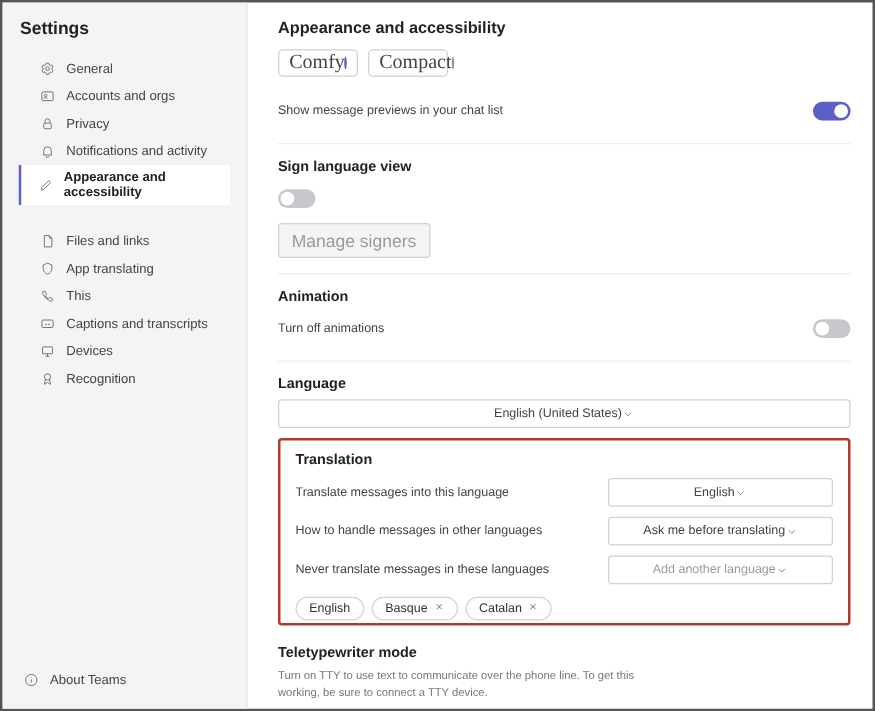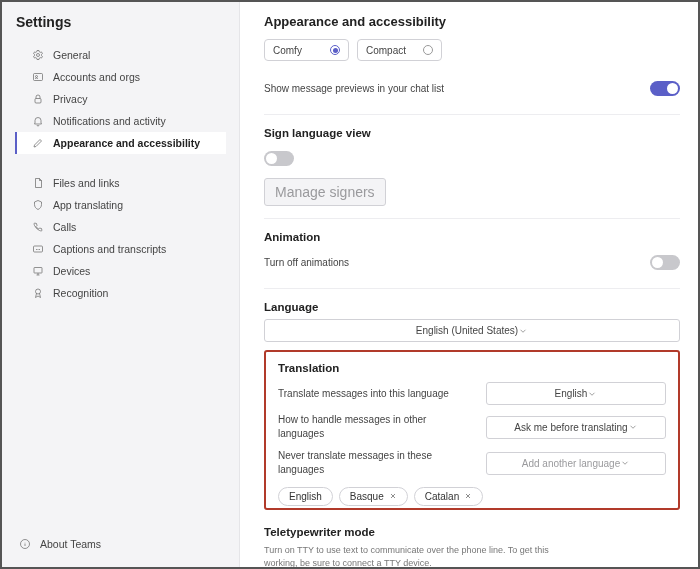--- a/index.html
+++ b/index.html
@@ -1,31 +1,31 @@
 <!DOCTYPE html>
 <html><head>
 <meta charset="utf-8">
 <style>
   * { box-sizing: border-box; margin: 0; padding: 0; }
   html, body { width: 700px; height: 569px; font-family: "Segoe UI", Arial, sans-serif; overflow: hidden; }
   body { border: 2px solid #555; background: #fff; }
   .app { display: flex; width: 100%; height: 100%; }
-  .sidebar { width: 238px; background: #f4f4f6; border-right: 1px solid #e5e5e8; padding: 12px 0; display: flex; flex-direction: column; }
+  .sidebar { width: 196px; background: #f4f4f6; border-right: 1px solid #e5e5e8; padding: 12px 0; display: flex; flex-direction: column; }
   .sidebar-title { font-size: 14px; font-weight: 700; color: #222; padding: 0 14px 10px; }
   .side-group { padding: 4px 13px; }
   .side-sep { height: 10px; }
   .side-item { display: flex; align-items: center; gap: 8px; padding: 4px 14px; font-size: 10.5px; color: #444; cursor: pointer; border-left: 2px solid transparent; }
   .side-item.selected { background: #fff; border-left: 2px solid #5b5fc7; font-weight: 600; color: #222; }
   .side-item .icon { width: 14px; height: 14px; display: flex; align-items: center; justify-content: center; color: #666; }
   .side-item .icon svg { width: 12px; height: 12px; stroke: #666; fill: none; stroke-width: 1.4; }
   .sidebar-bottom { margin-top: auto; }
   .main { flex: 1; padding: 12px 18px 18px 24px; overflow-y: auto; }
   .page-title { font-size: 13px; font-weight: 700; color: #222; margin-bottom: 10px; }
   .density-row { display: flex; gap: 8px; margin-bottom: 14px; }
-  .density-card { width: 85px; height: 22px; border: 1px solid #d1d1d6; border-radius: 4px; display: flex; align-items: center; justify-content: space-between; padding: 0 8px; font-size: 10px; color: #444; }
+  .density-card { width: 64px; height: 22px; border: 1px solid #d1d1d6; border-radius: 4px; display: flex; align-items: center; justify-content: space-between; padding: 0 8px; font-size: 16px; color: #444; font-family: Liberation Serif, serif; }
   .radio { width: 10px; height: 10px; border-radius: 50%; border: 1.5px solid #999; position: relative; }
   .radio.checked { border-color: #5b5fc7; }
   .radio.checked::after { content: ""; position: absolute; inset: 1.5px; background: #5b5fc7; border-radius: 50%; }
   .row { display: flex; align-items: center; justify-content: space-between; padding: 6px 0; }
   .row-label { font-size: 10px; color: #444; max-width: 260px; line-height: 1.4; }
   .row-desc { font-size: 9px; color: #777; line-height: 1.4; max-width: 300px; }
   .toggle { width: 30px; height: 15px; border-radius: 8px; background: #c8c8cc; position: relative; cursor: pointer; }
   .toggle::after { content: ""; position: absolute; width: 11px; height: 11px; background: #fff; border-radius: 50%; top: 2px; left: 2px; transition: left .1s; }
   .toggle.on { background: #5b5fc7; }
   .toggle.on::after { left: 17px; }
@@ -120,21 +120,21 @@
             </svg>
           </span>
         <span>App translating</span>
       </div>
       <div class="side-item">
         <span class="icon">
             <svg viewBox="0 0 24 24">
               <path d="M5 4l4 1 1 4-2 2a12 12 0 0 0 5 5l2-2 4 1 1 4c-1 1-3 1-5 0a20 20 0 0 1-10-10c-1-2-1-4 0-5z"></path>
             </svg>
           </span>
-        <span>Calls</span>
+        <span>This</span>
       </div>
       <div class="side-item">
         <span class="icon">
             <svg viewBox="0 0 24 24">
               <rect x="3" y="6" width="18" height="12" rx="2"></rect>
               <path d="M8 13h3M13 13h3"></path>
             </svg>
           </span>
         <span>Captions and transcripts</span>
       </div>

